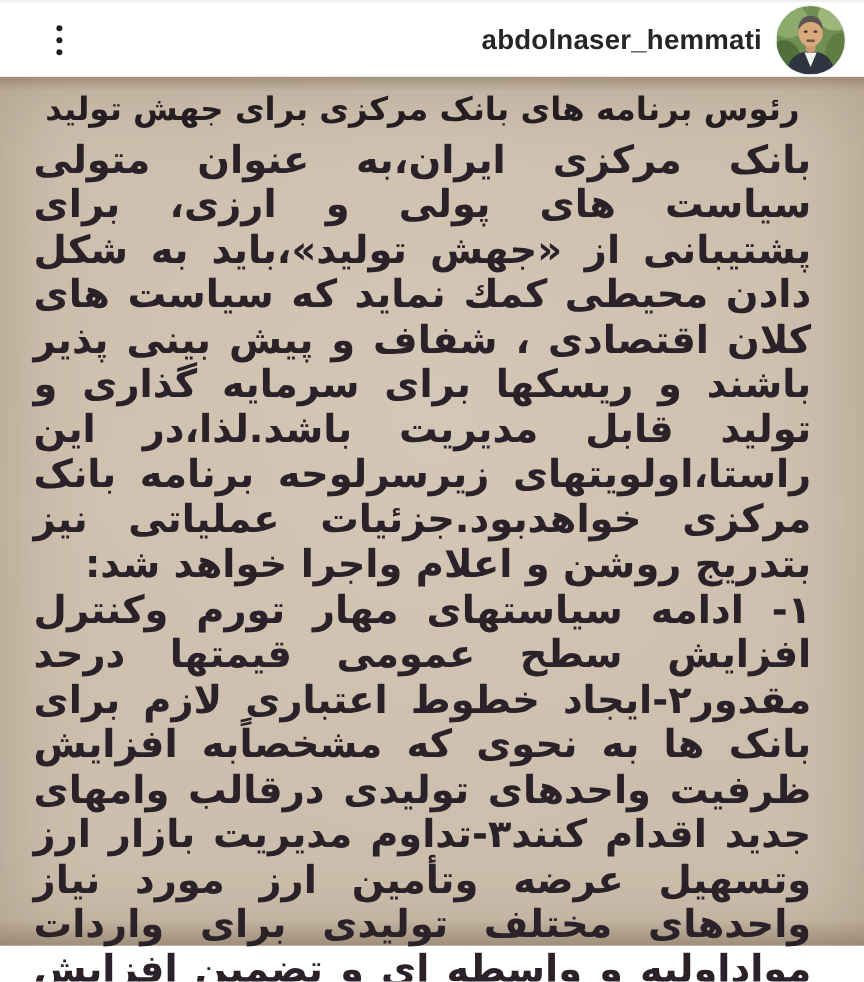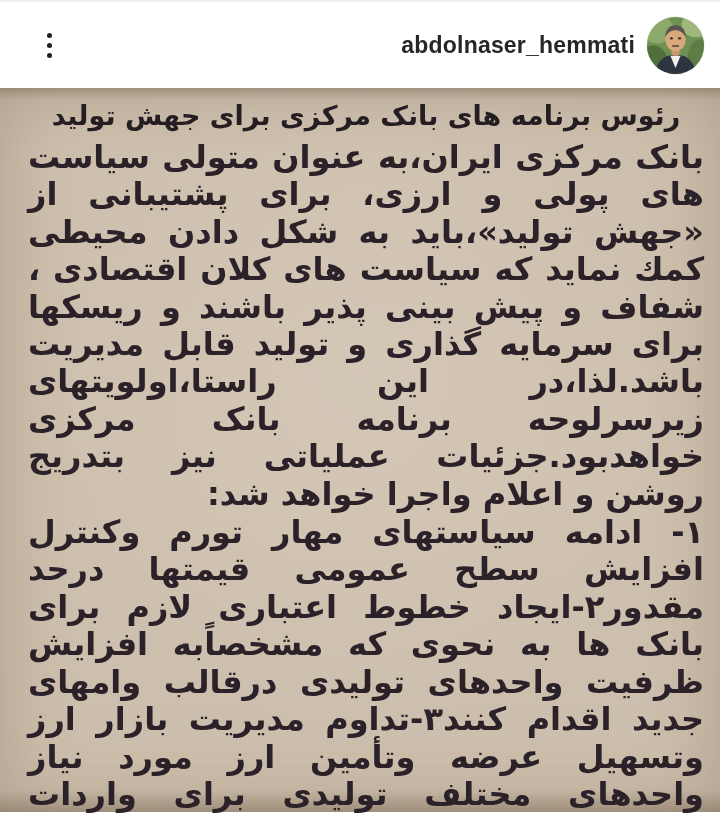--- a/index.html
+++ b/index.html
@@ -2,21 +2,21 @@
 <html lang="fa"><head>
 <meta charset="utf-8">
 <style>
   html,body{margin:0;padding:0;}
   body{
     width:720px;height:818px;overflow:hidden;background:#ffffff;
     font-family:"DejaVu Sans",sans-serif;
   }
   
   .header{
-    height:88px;background:#ffffff;border-top:2px solid #f1f1f1;
+    height:64px;background:#ffffff;border-top:2px solid #f1f1f1;
     display:flex;align-items:center;justify-content:space-between;
     box-sizing:border-box;padding:0 16px 0 26px;
   }
   .kebab{
     width:30px;height:40px;display:flex;flex-direction:column;
     align-items:center;justify-content:center;gap:5px;cursor:pointer;margin-left:8px;
   }
   .kebab span{width:5px;height:5px;border-radius:50%;background:#1f1f1f;display:block;}
   .header-right{display:flex;align-items:center;gap:12px;}
   .username{
@@ -24,21 +24,21 @@
     font-family:"Liberation Sans","DejaVu Sans",sans-serif;
   }
   .avatar{
     width:57px;height:57px;border-radius:50%;overflow:hidden;flex:0 0 auto;
     box-shadow:0 0 0 1px rgba(0,0,0,0.06);
   }
   .avatar svg{display:block;width:100%;height:100%;}
   
   .post-image{
     position:relative;height:724px;box-sizing:border-box;
-    padding:8px 16px 0 28px;
+    padding:8px 44px 0 28px;
     background:
       radial-gradient(ellipse at 50% 38%, rgba(255,255,255,0.10), rgba(255,255,255,0) 62%),
       linear-gradient(180deg,#ab9b87 0px,#cdbfad 12px,#cfc1af 50%,#ccbeac 97%,#a99a86 100%);
     box-shadow:inset 0 0 70px rgba(92,72,52,0.28);
     direction:rtl;
   }
   .post-title{
     text-align:center;font-size:27px;font-weight:800;color:#241d21;
     margin:2px 0 5px 0;line-height:36px;
   }

